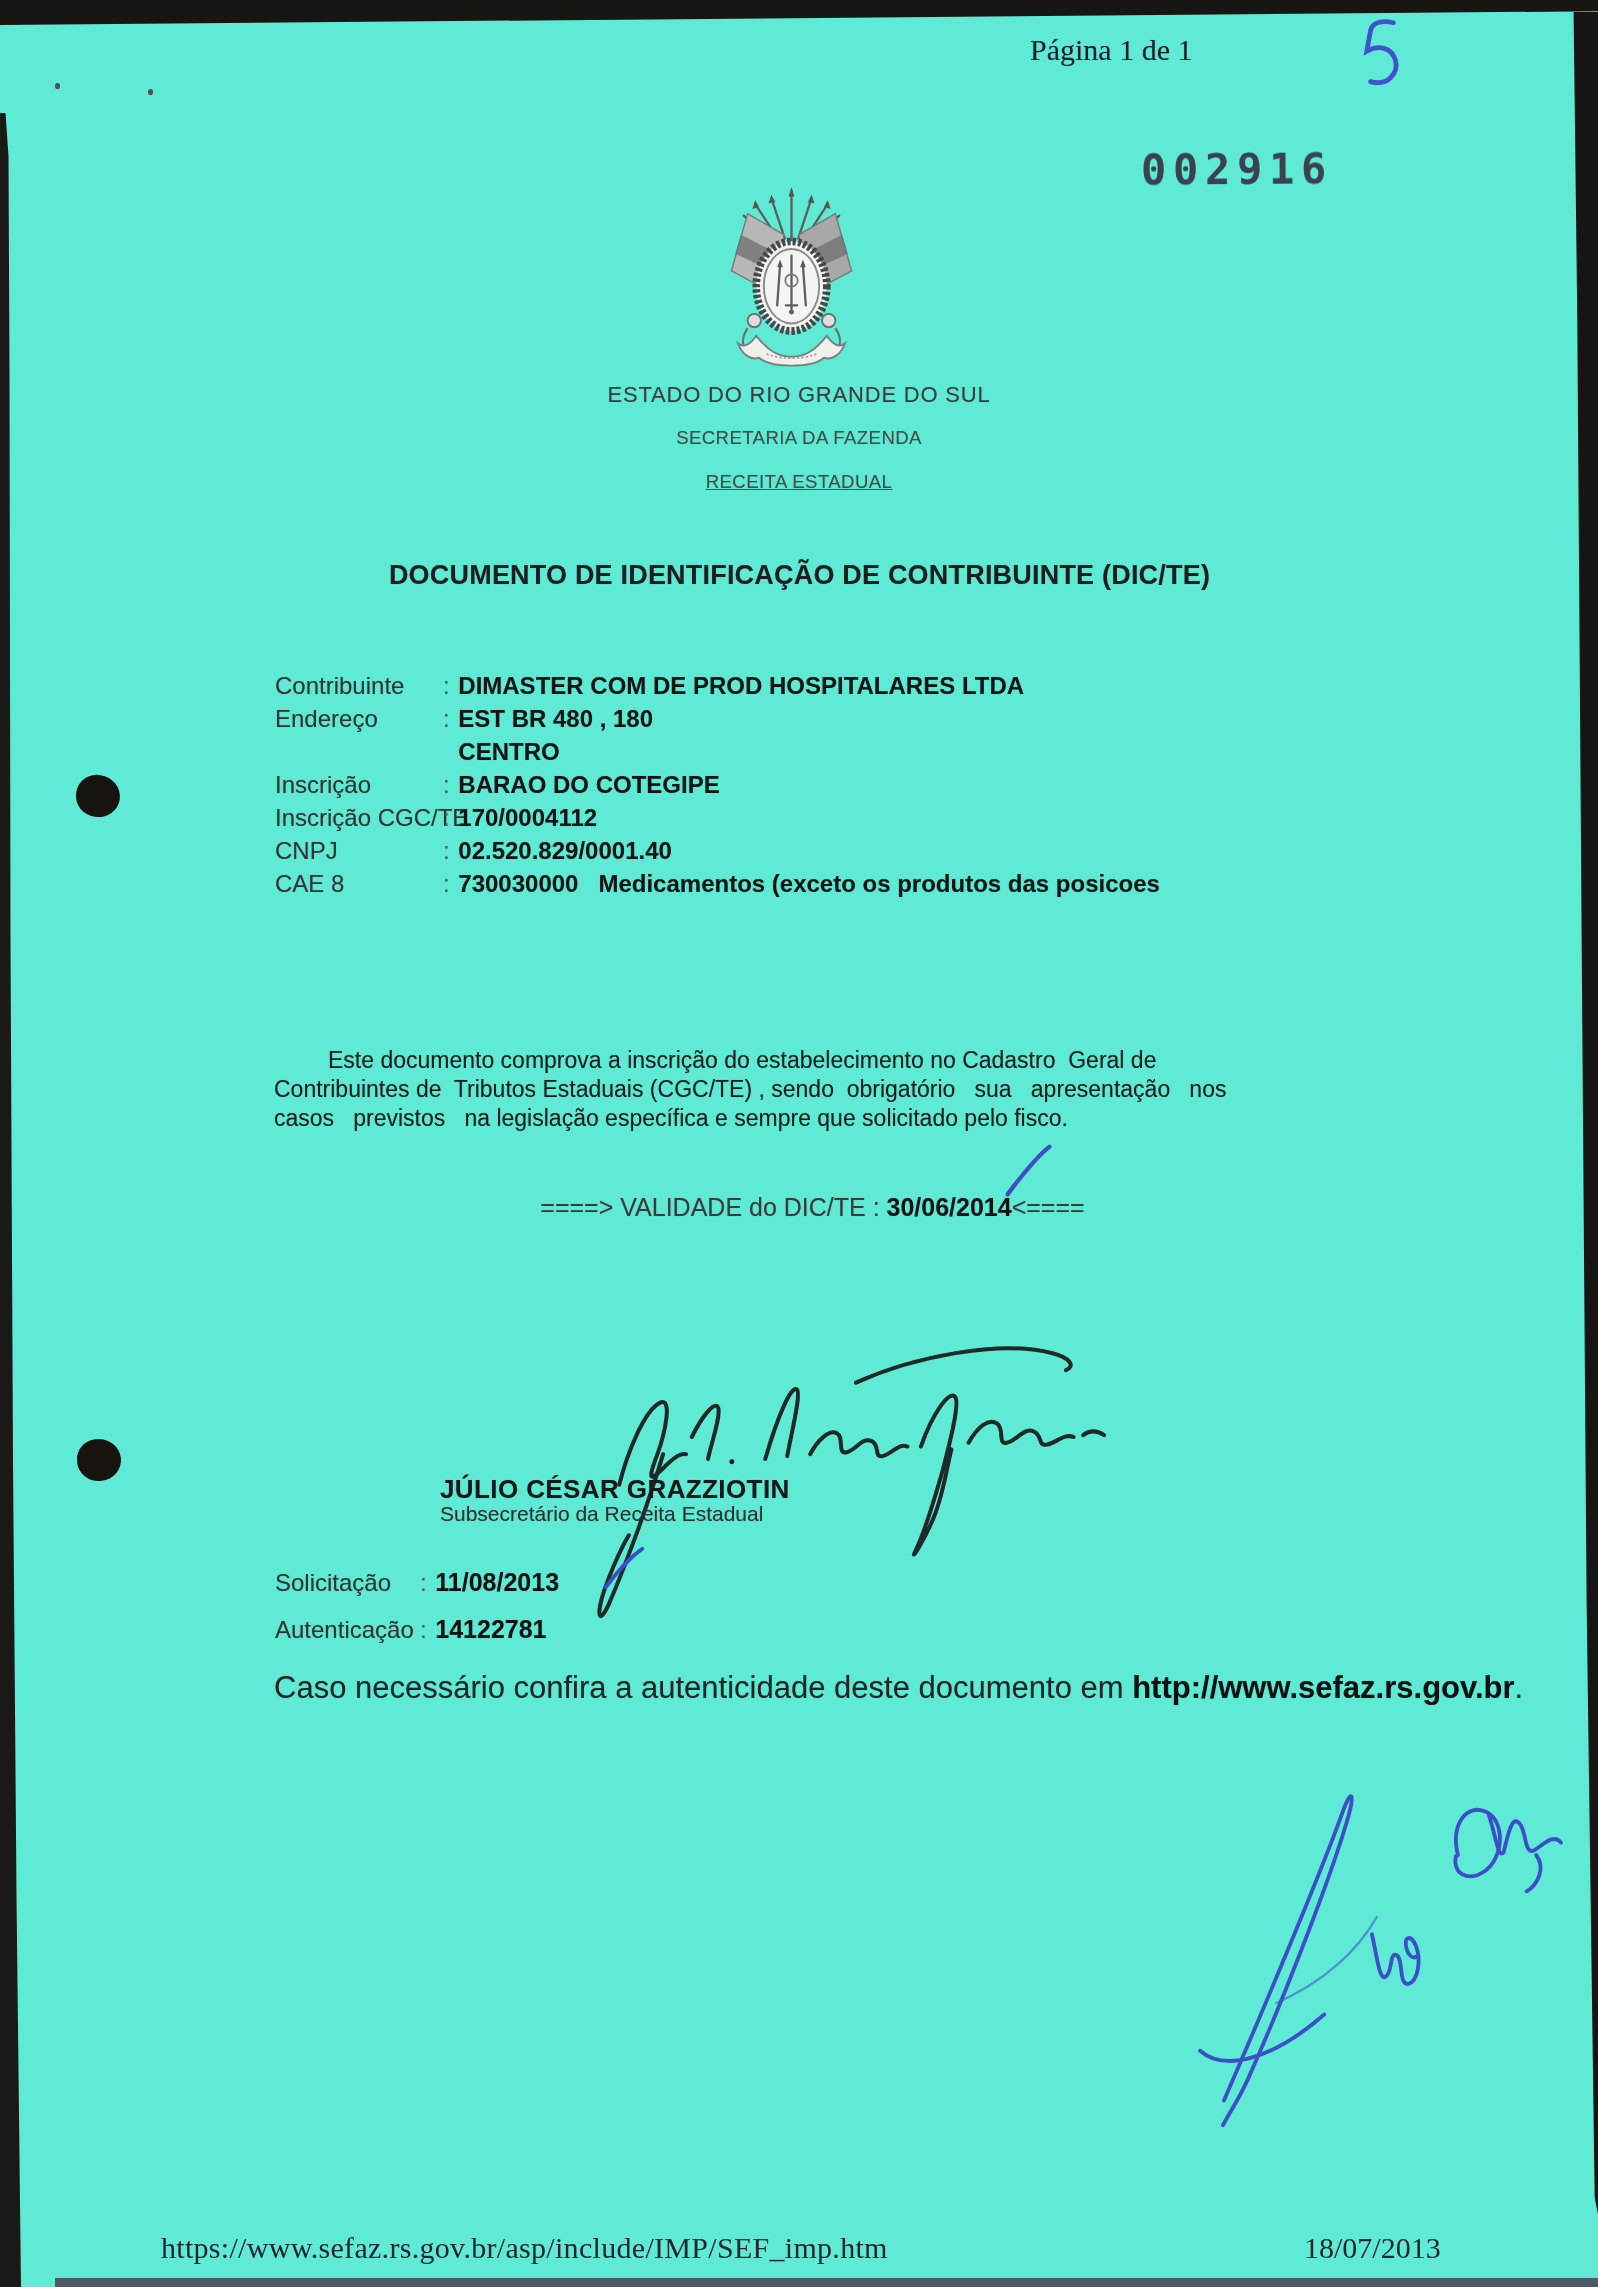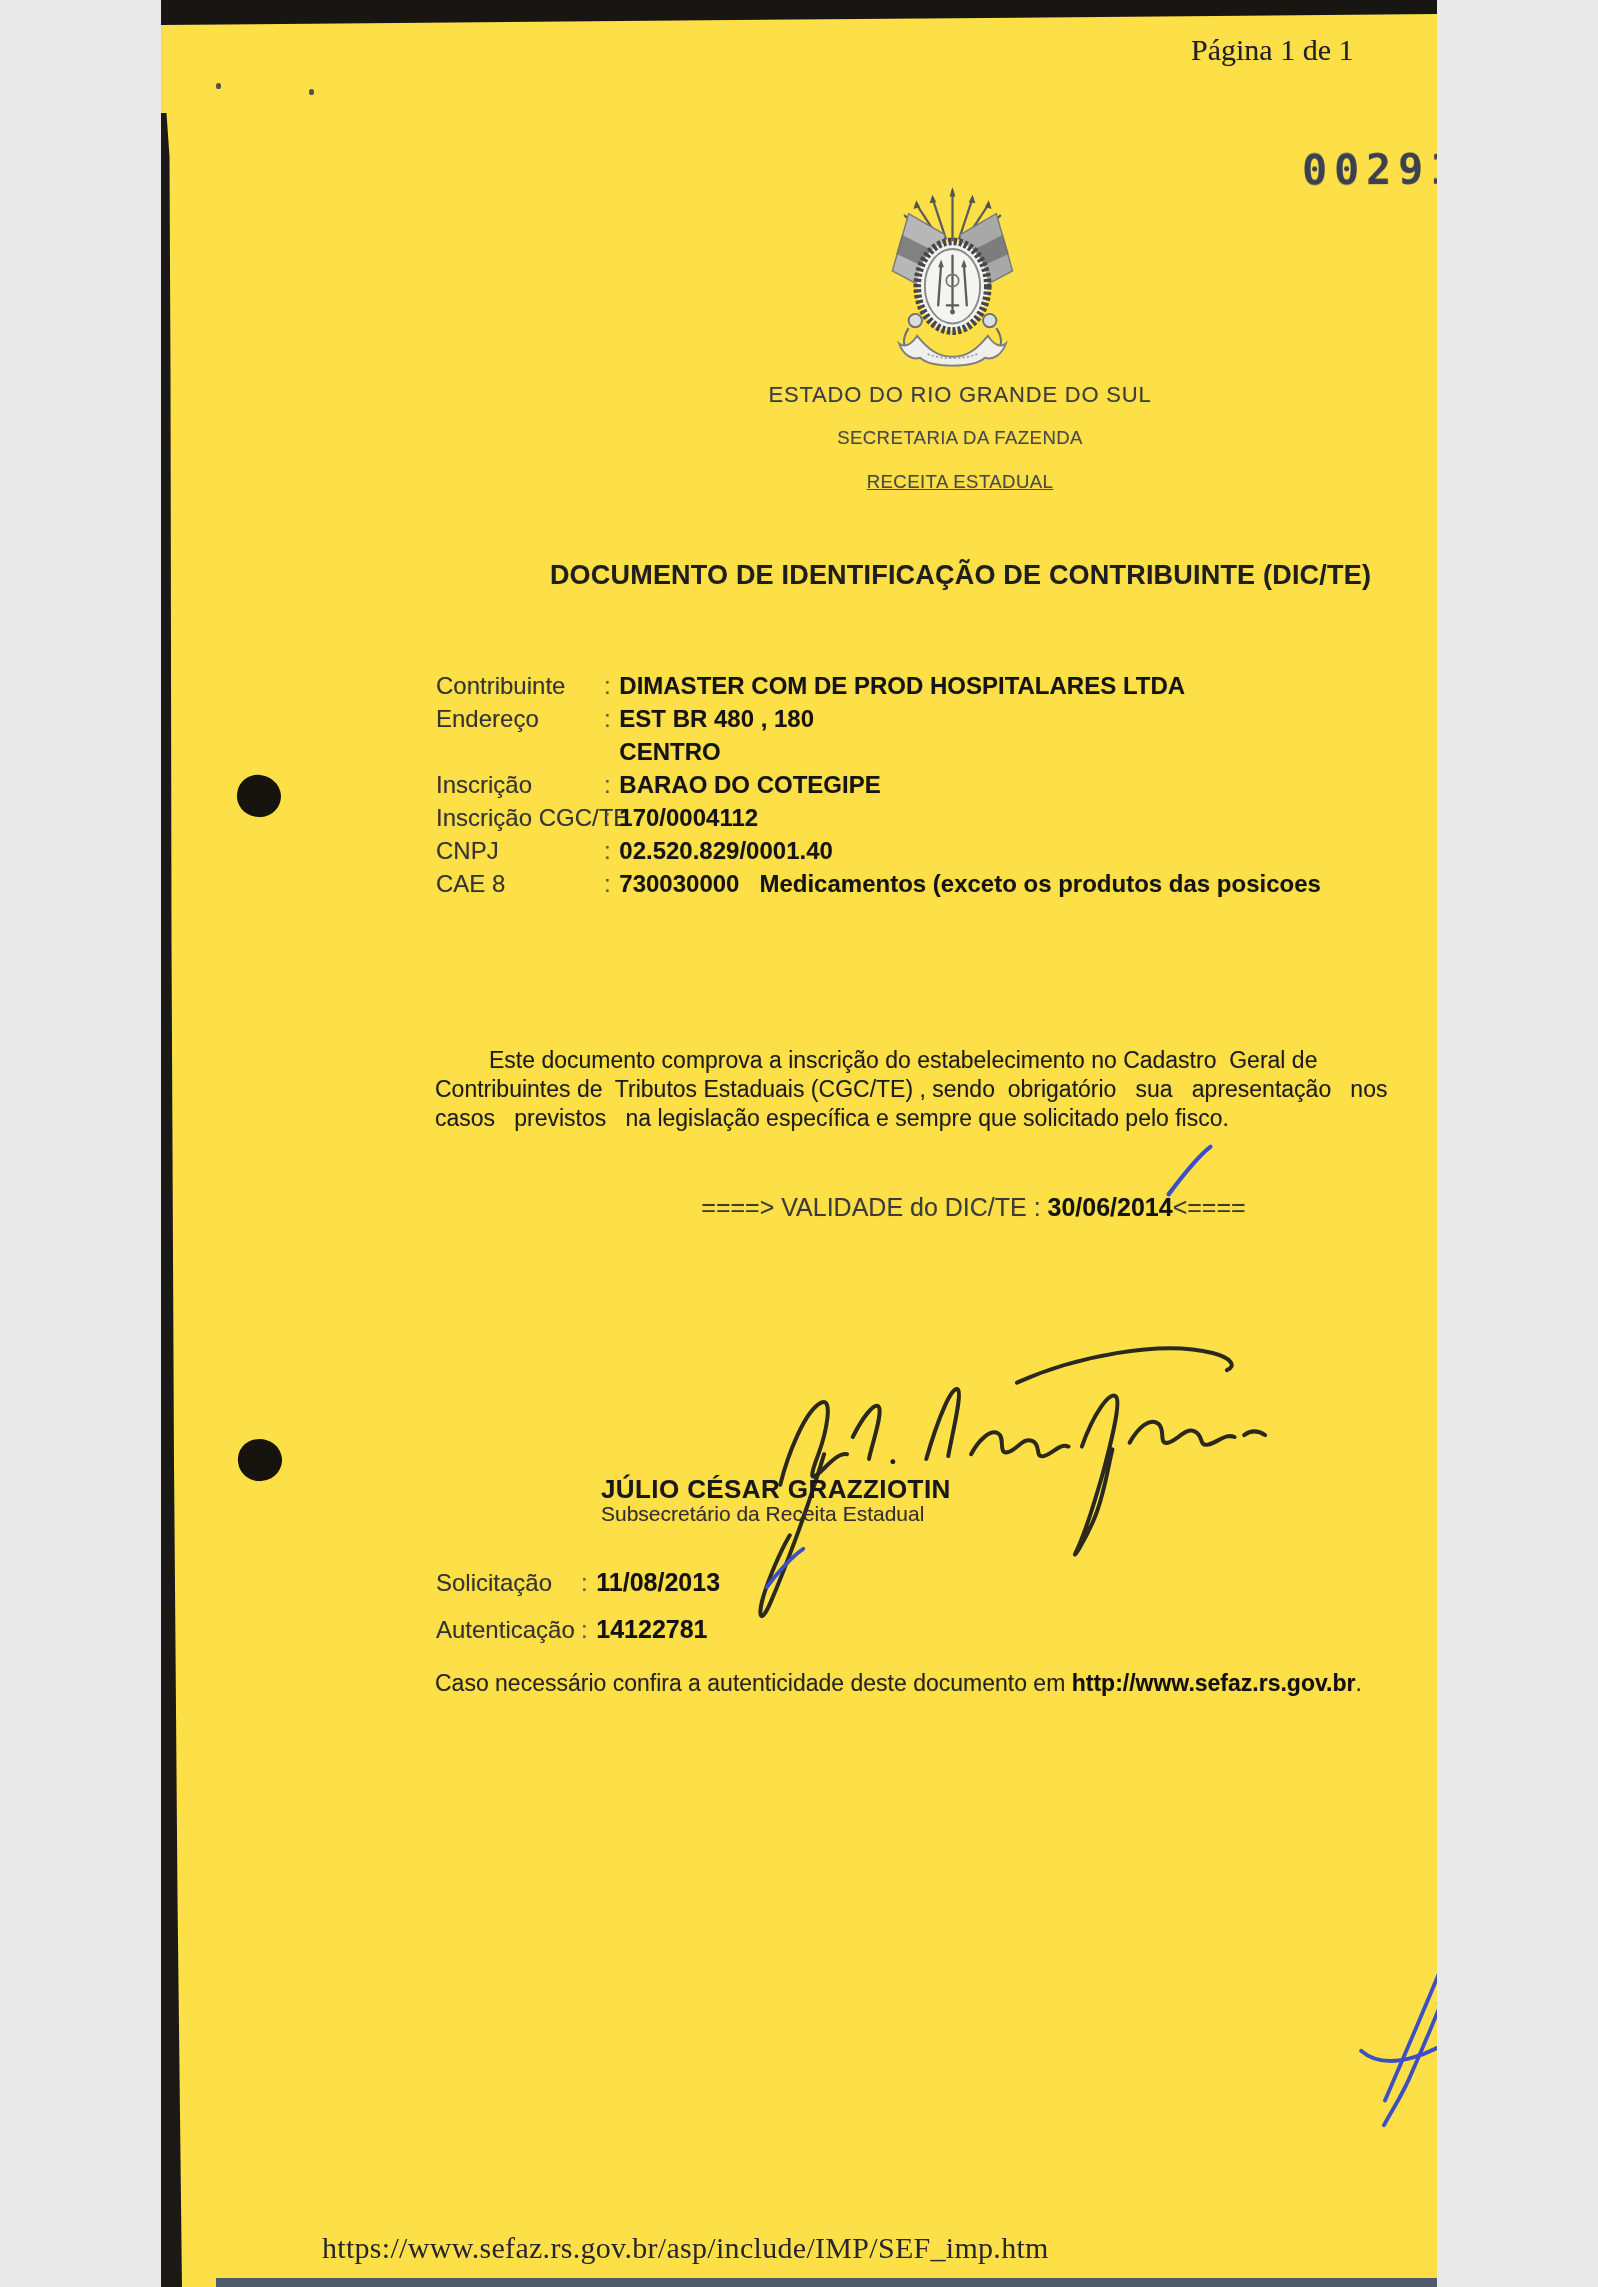--- a/index.html
+++ b/index.html
@@ -1,18 +1,18 @@
 <!DOCTYPE html>
 <html><head>
 <meta charset="utf-8">
 <style>
   html,body{margin:0;padding:0;background:#e9e9e9;}
   .page{
-    position:relative;width:1276px;height:2287px;margin:0 auto;
-    background:#fde047;overflow:hidden;
+    position:relative;width:1598px;height:2287px;margin:0 auto;
+    background:#5eead4;overflow:hidden;
     font-family:"Liberation Sans",sans-serif;color:#262626;
   }
   .scan{ text-shadow:0 0 1px rgba(40,40,40,.28); }
 
   
   .strip-top{position:absolute;left:0;top:0;width:1598px;height:25px;background:#181613;
     clip-path:polygon(0 0,100% 0,100% 45%,0 100%);}
   .strip-left{position:absolute;left:0;top:113px;width:25px;height:2175px;background:#1b1916;
     clip-path:polygon(0 0,22% 0,34% 2%,38% 12%,42% 38%,52% 62%,66% 82%,84% 100%,0 100%);}
   .strip-right{position:absolute;left:1568px;top:11.5px;width:31px;height:2208px;background:#171513;
@@ -69,21 +69,21 @@
     font-size:21px;color:#303030;}
 
   
   .req-block{position:absolute;left:275px;top:1566px;font-size:24px;line-height:33px;}
   .req-row{display:flex;margin-bottom:14.3px;}
   .rlabel{flex:none;width:145px;color:#333;}
   .rsep{flex:none;width:15.3px;color:#5b5b5b;}
   .rval{font-weight:bold;color:#121212;font-size:25px;}
 
   .verify-line{position:absolute;left:274px;top:1670px;width:1147px;
-    font-size:23px;color:#242424;white-space:pre;}
+    font-size:31px;color:#242424;white-space:pre;}
   .verify-line b{color:#101010;}
 
   
   .blue-marks{position:absolute;left:1181px;top:1764px;}
 
   
   .footer-url{position:absolute;left:161px;top:2231px;
     font-family:"Liberation Serif",serif;font-size:30px;color:#262630;letter-spacing:0.3px;}
   .footer-date{position:absolute;left:1304px;top:2231px;
     font-family:"Liberation Serif",serif;font-size:30px;color:#262630;}

